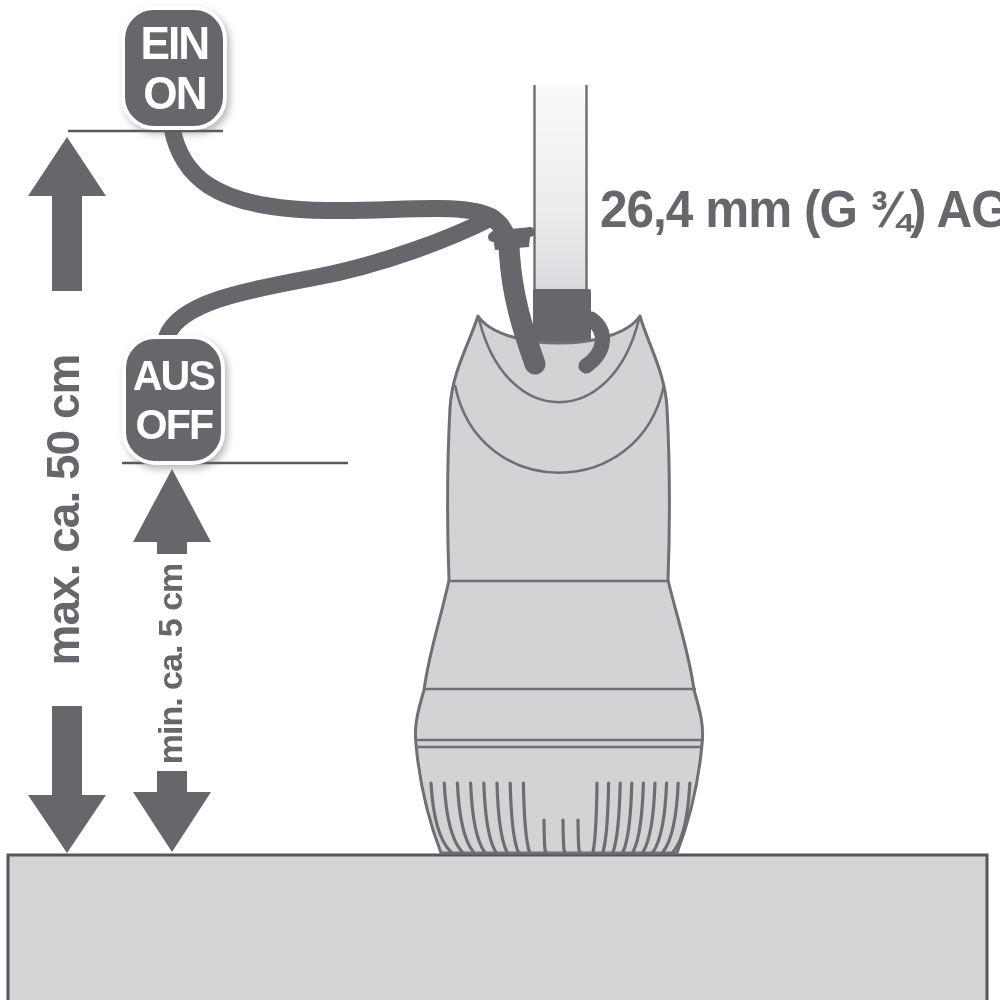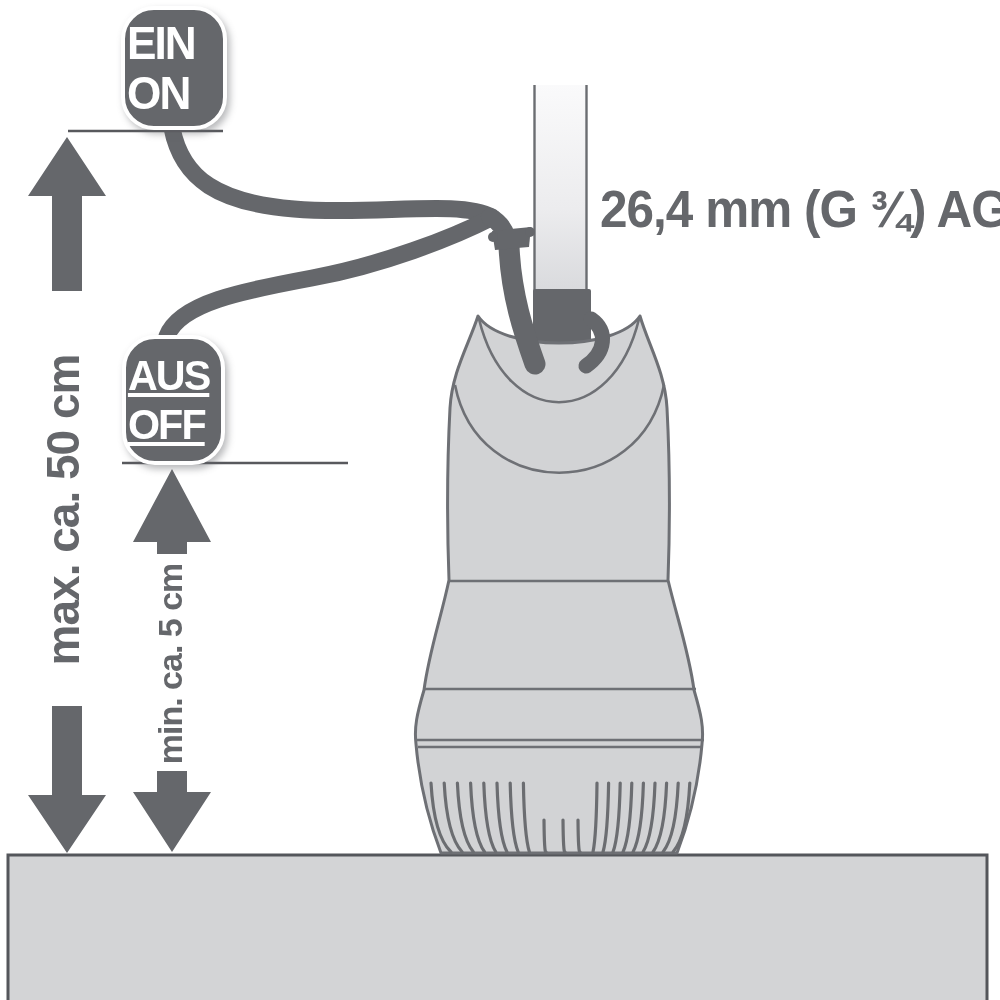--- a/index.html
+++ b/index.html
@@ -15,26 +15,26 @@
   .canvas{
     position:relative;width:1000px;height:1000px;background:var(--background);
     overflow:hidden;font-family:"Liberation Sans",sans-serif;
   }
   .canvas svg{position:absolute;left:0;top:0;}
   .badge{
     position:absolute;box-sizing:border-box;
     background:var(--annotation-dark);
     border:4px solid #fff;border-radius:33px;
     box-shadow:3px 4px 7px rgba(100,102,106,.45);
-    display:flex;flex-direction:column;justify-content:center;
+    display:flex;flex-direction:column;align-items:center;justify-content:center;
     color:var(--badge-text);font-weight:bold;letter-spacing:-2px;
   }
   .badge span{display:block;transform:scaleX(.96);}
   #on-badge{left:121px;top:6px;width:106px;height:124px;font-size:46px;line-height:50px;}
-  #off-badge{left:122px;top:335px;width:103px;height:130px;font-size:43px;line-height:49px;text-decoration:underline;}
+  #off-badge{left:122px;top:335px;width:103px;height:130px;font-size:43px;line-height:49px;}
   .v-label{
     position:absolute;transform:translate(-50%,-50%) rotate(-90deg);
     white-space:nowrap;font-weight:bold;color:var(--annotation-dark);
   }
   #max-label{left:63px;top:510px;font-size:46px;letter-spacing:-1px;}
   #min-label{left:170px;top:664px;font-size:34px;letter-spacing:-1px;}
   #thread-label{
     position:absolute;left:600px;top:180px;white-space:nowrap;
     font-weight:bold;font-size:51px;letter-spacing:-1px;color:var(--annotation-dark);
     transform:scaleX(.97);transform-origin:left top;

